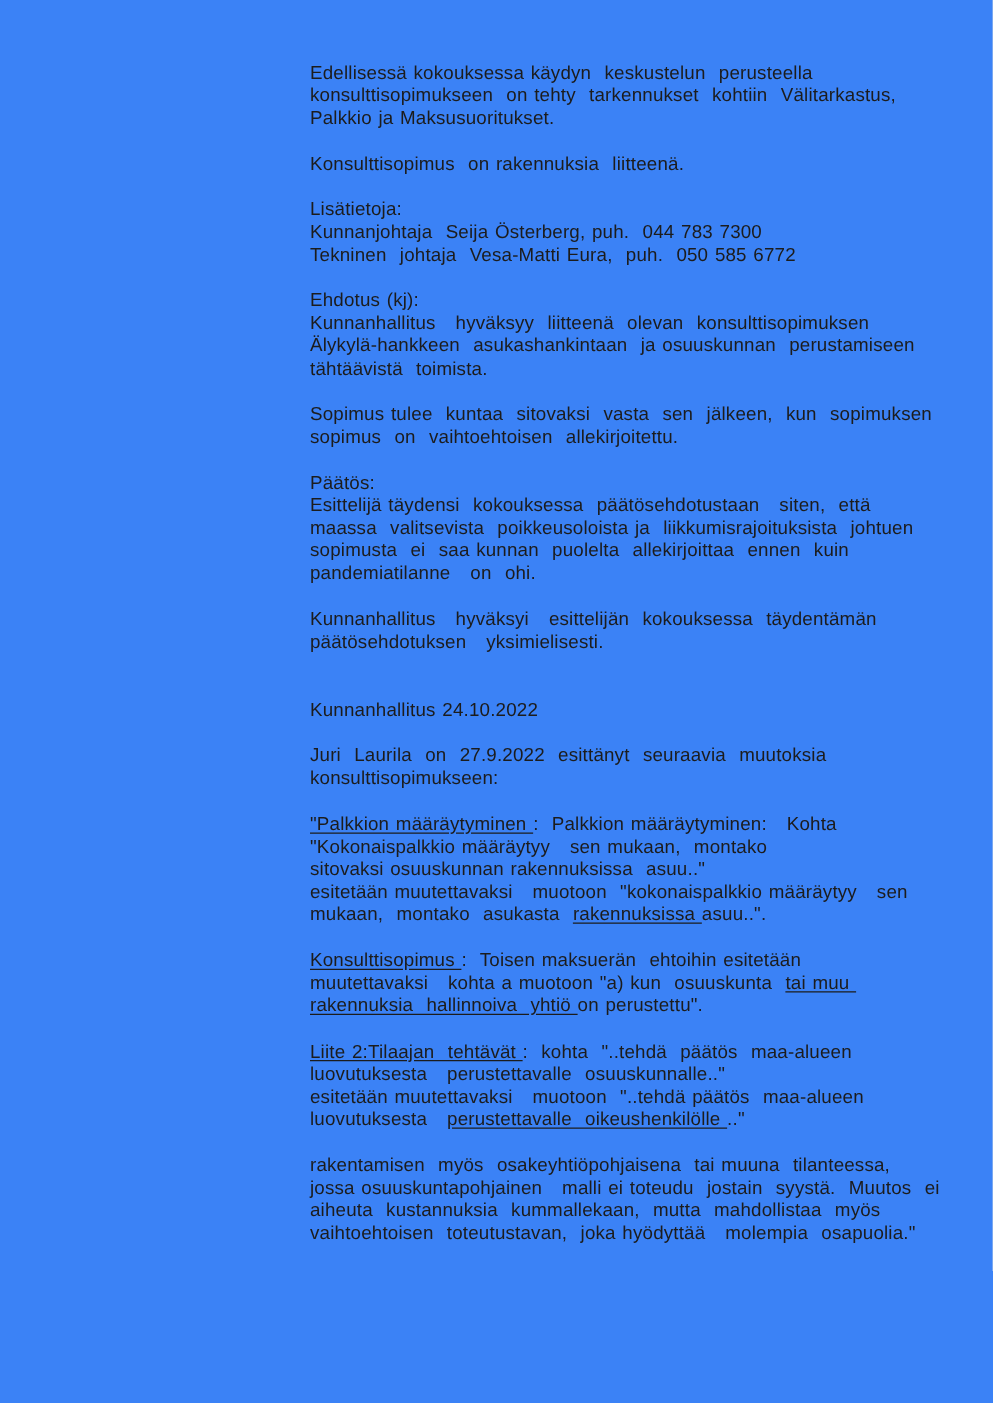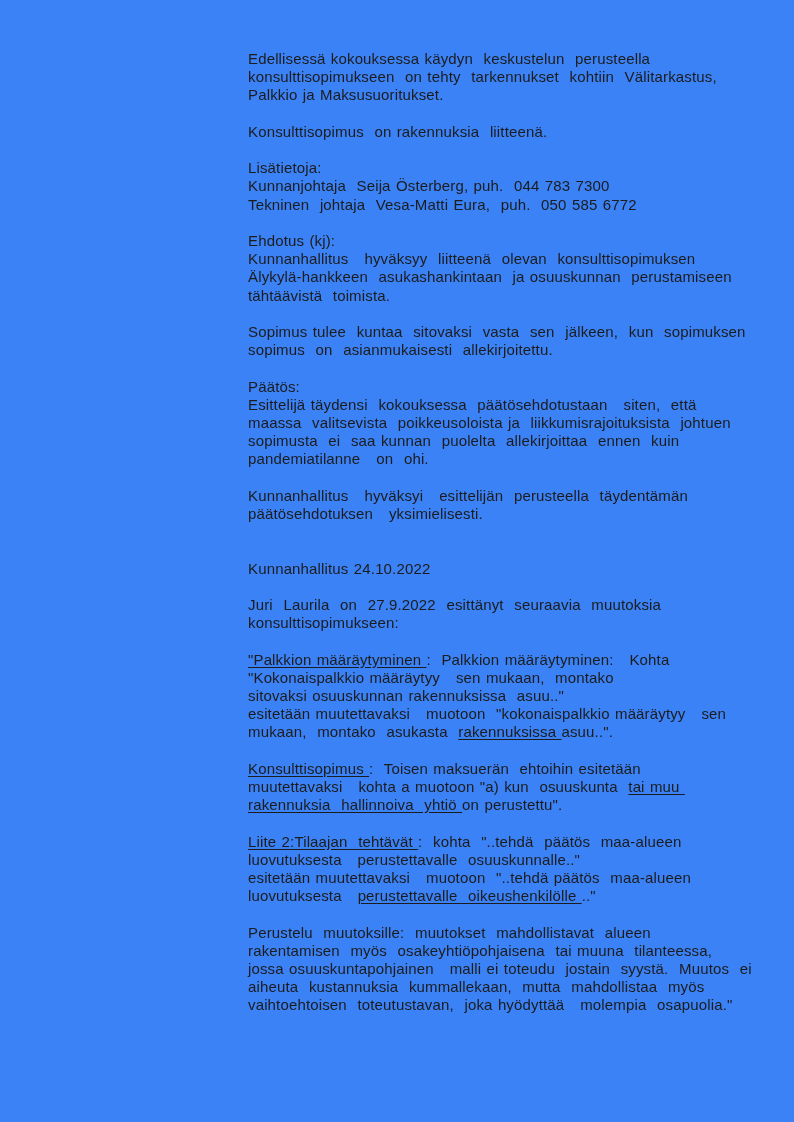--- a/index.html
+++ b/index.html
@@ -50,31 +50,31 @@
         <div class="line"><span>Tekninen  johtaja  Vesa-Matti Eura,  puh.  050 585 6772</span></div>
       </div>
       <div class="block">
         <div class="line"><span class="b">Ehdotus (kj):</span></div>
         <div class="line"><span>Kunnanhallitus   hyväksyy  liitteenä  olevan  konsulttisopimuksen</span></div>
         <div class="line"><span>Älykylä-hankkeen  asukashankintaan  ja osuuskunnan  perustamiseen</span></div>
         <div class="line"><span>tähtäävistä  toimista.</span></div>
       </div>
       <div class="block">
         <div class="line"><span>Sopimus tulee  kuntaa  sitovaksi  vasta  sen  jälkeen,  kun  sopimuksen</span></div>
-        <div class="line"><span>sopimus  on  asianmukaisesti  allekirjoitettu.</span></div>
+        <div class="line"><span>sopimus  on  vaihtoehtoisen  allekirjoitettu.</span></div>
       </div>
       <div class="block">
         <div class="line"><span class="b">Päätös:</span></div>
         <div class="line"><span>Esittelijä täydensi  kokouksessa  päätösehdotustaan   siten,  että</span></div>
         <div class="line"><span>maassa  valitsevista  poikkeusoloista ja  liikkumisrajoituksista  johtuen</span></div>
         <div class="line"><span>sopimusta  ei  saa kunnan  puolelta  allekirjoittaa  ennen  kuin</span></div>
         <div class="line"><span>pandemiatilanne   on  ohi.</span></div>
       </div>
       <div class="block">
-        <div class="line"><span>Kunnanhallitus   hyväksyi   esittelijän  perusteella  täydentämän</span></div>
+        <div class="line"><span>Kunnanhallitus   hyväksyi   esittelijän  kokouksessa  täydentämän</span></div>
         <div class="line"><span>päätösehdotuksen   yksimielisesti.</span></div>
       </div>
       <div class="block extra">
         <div class="line"><span class="b">Kunnanhallitus 24.10.2022</span></div>
       </div>
       <div class="block">
         <div class="line"><span>Juri  Laurila  on  27.9.2022  esittänyt  seuraavia  muutoksia</span></div>
         <div class="line"><span>konsulttisopimukseen:</span></div>
       </div>
       <div class="block">
@@ -89,20 +89,19 @@
         <div class="line"><span>muutettavaksi   kohta a muotoon "a) kun  osuuskunta  </span><span class="u">tai muu </span></div>
         <div class="line"><span class="u">rakennuksia  hallinnoiva  yhtiö </span><span>on perustettu".</span></div>
       </div>
       <div class="block">
         <div class="line"><span class="u">Liite 2:Tilaajan  tehtävät </span><span>:  kohta  "..tehdä  päätös  maa-alueen</span></div>
         <div class="line"><span>luovutuksesta   perustettavalle  </span><span class="i">osuuskunnalle</span><span>.."</span></div>
         <div class="line"><span>esitetään muutettavaksi   muotoon  "..tehdä päätös  maa-alueen</span></div>
         <div class="line"><span>luovutuksesta   </span><span class="u">perustettavalle  oikeushenkilölle </span><span>.."</span></div>
       </div>
       <div class="block">
-        <div class="line"><span>Perustelu  muutoksille:  muutokset  mahdollistavat  alueen</span></div>
         <div class="line"><span>rakentamisen  myös  osakeyhtiöpohjaisena  tai muuna  tilanteessa,</span></div>
         <div class="line"><span>jossa osuuskuntapohjainen   malli ei toteudu  jostain  syystä.  Muutos  ei</span></div>
         <div class="line"><span>aiheuta  kustannuksia  kummallekaan,  mutta  mahdollistaa  myös</span></div>
         <div class="line"><span>vaihtoehtoisen  toteutustavan,  joka hyödyttää   molempia  osapuolia."</span></div>
       </div>
     </div>
 </div>
 
 </body></html>

